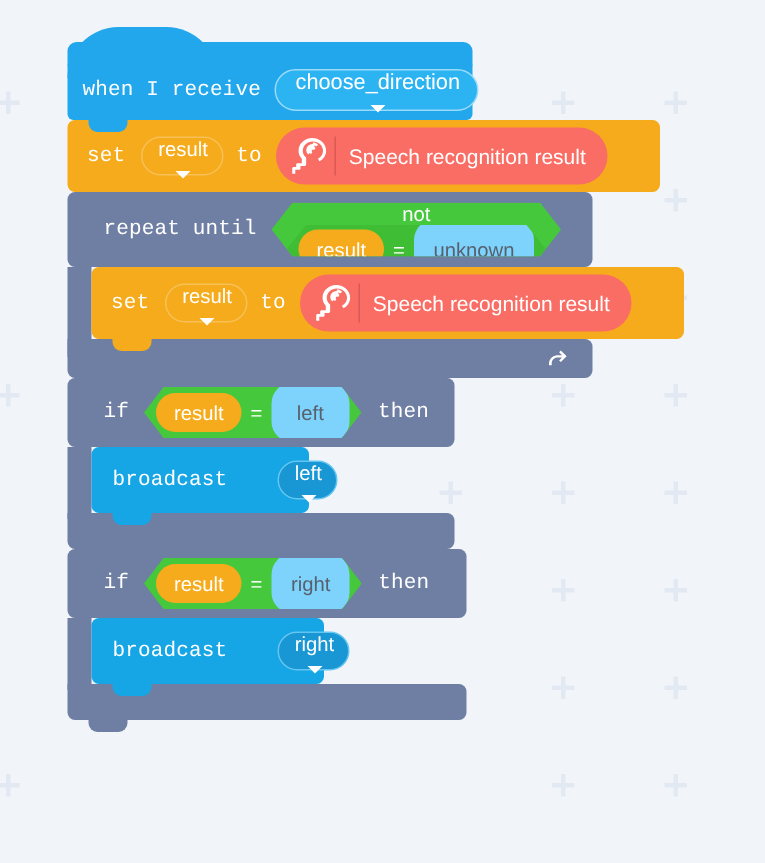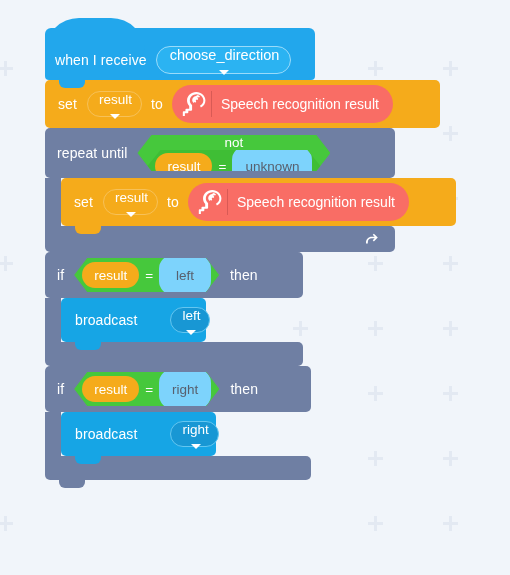--- a/index.html
+++ b/index.html
@@ -32,20 +32,21 @@
   .cross:before{left:0;top:6px;width:15px;height:3px;}
   .cross:after{top:0;left:6px;width:3px;height:15px;}
 
   
   .lbl{
     color:#ffffff;
     font-size:14px;
     line-height:1;
     white-space:nowrap;
     letter-spacing:.1px;
+    font-family:Liberation Mono, monospace;
   }
 
   
   #script{position:absolute;left:45px;top:40px;}
 
   
   .hat{
     position:relative;
     width:270px;height:40px;
     background:#22a7ec;
@@ -160,21 +161,21 @@
   .hex .op{color:#fff;font-size:13.5px;margin:0 6px;white-space:nowrap;}
 
   
   .cblock{position:relative;}
   .cbar{           
     position:relative;
     background:#6f7fa3;
     border-radius:5px 5px 5px 5px;
     display:flex;align-items:center;
     box-sizing:border-box;
-    padding:0 12px;
+    padding:0 24px;
     z-index:3;
   }
   .carm{           
     position:absolute;left:0;
     width:16px;background:#6f7fa3;
     z-index:2;
   }
   .cfoot{          
     position:relative;
     background:#6f7fa3;

